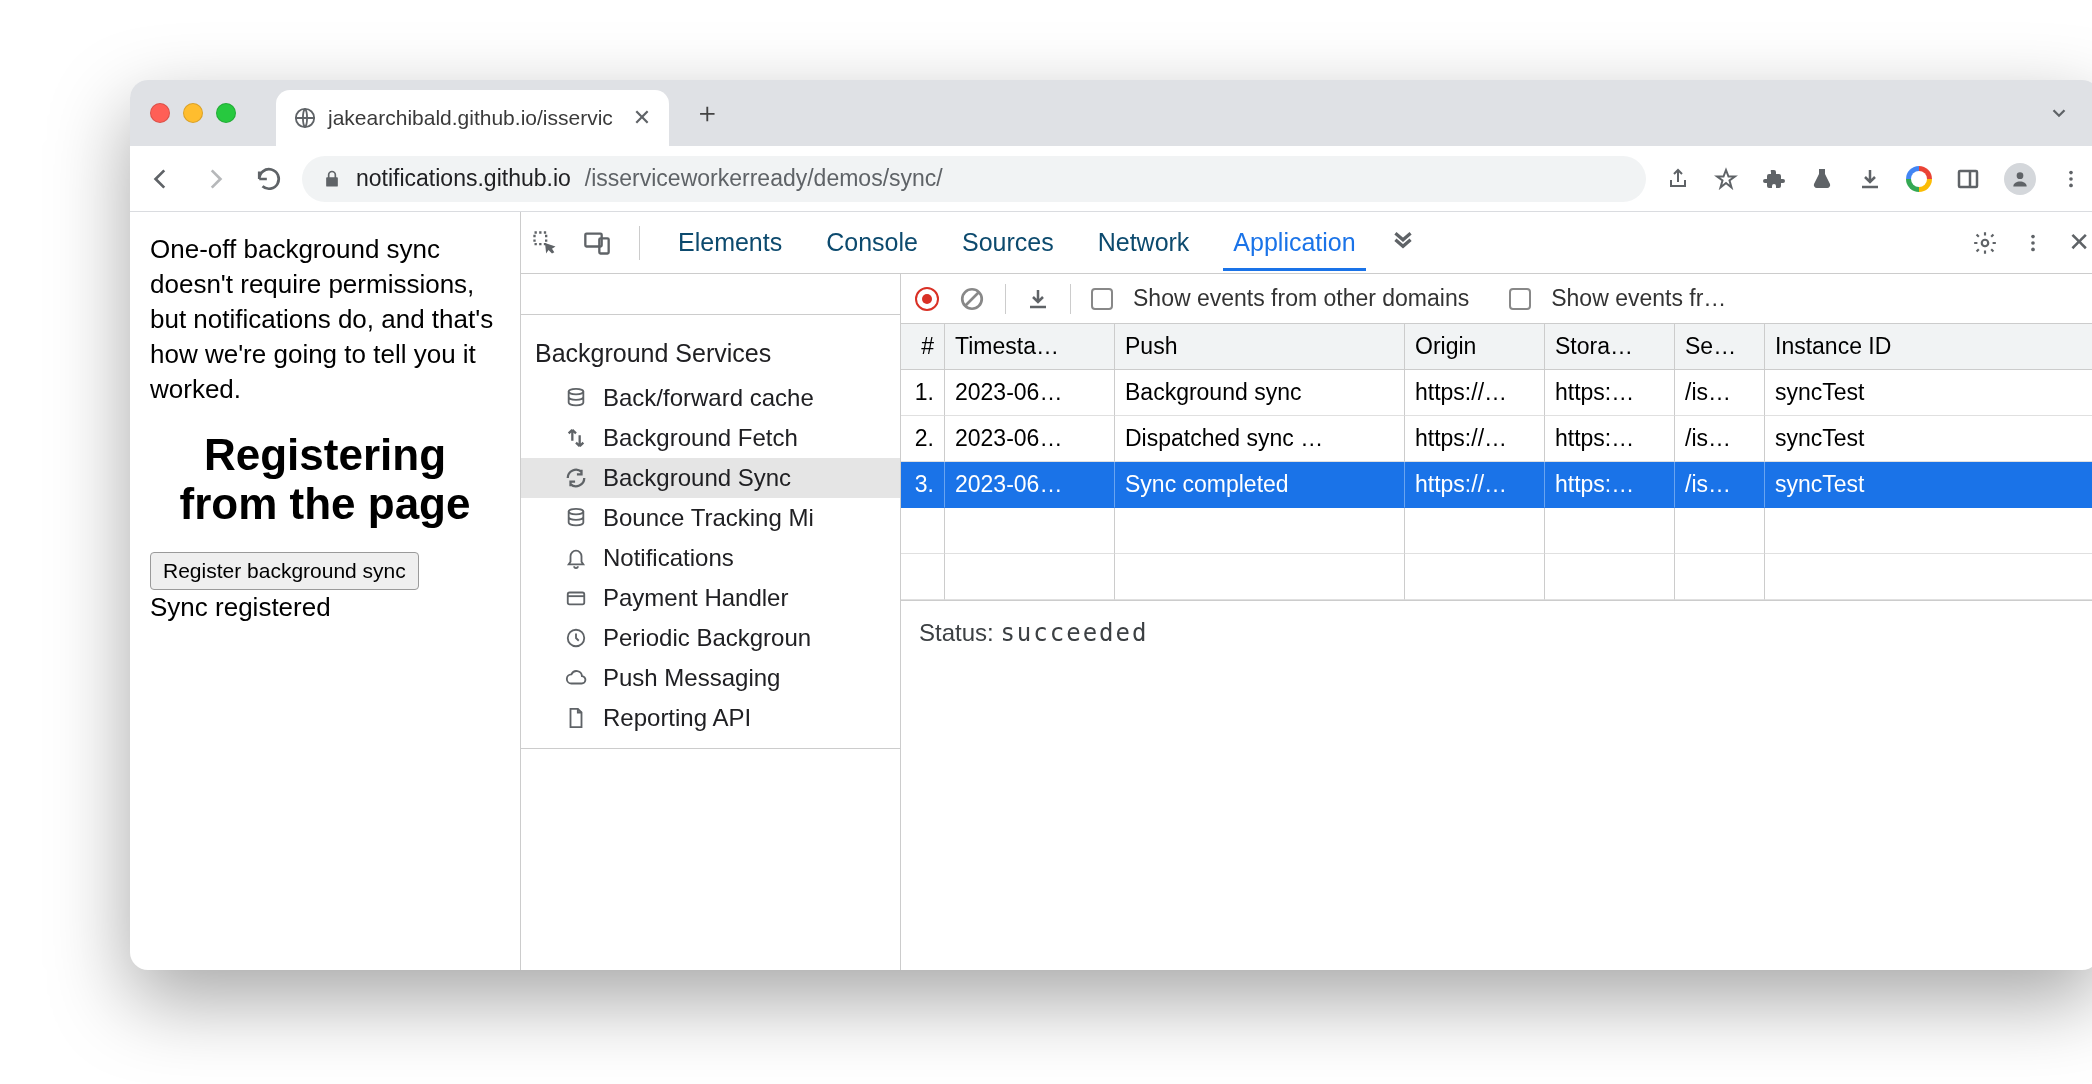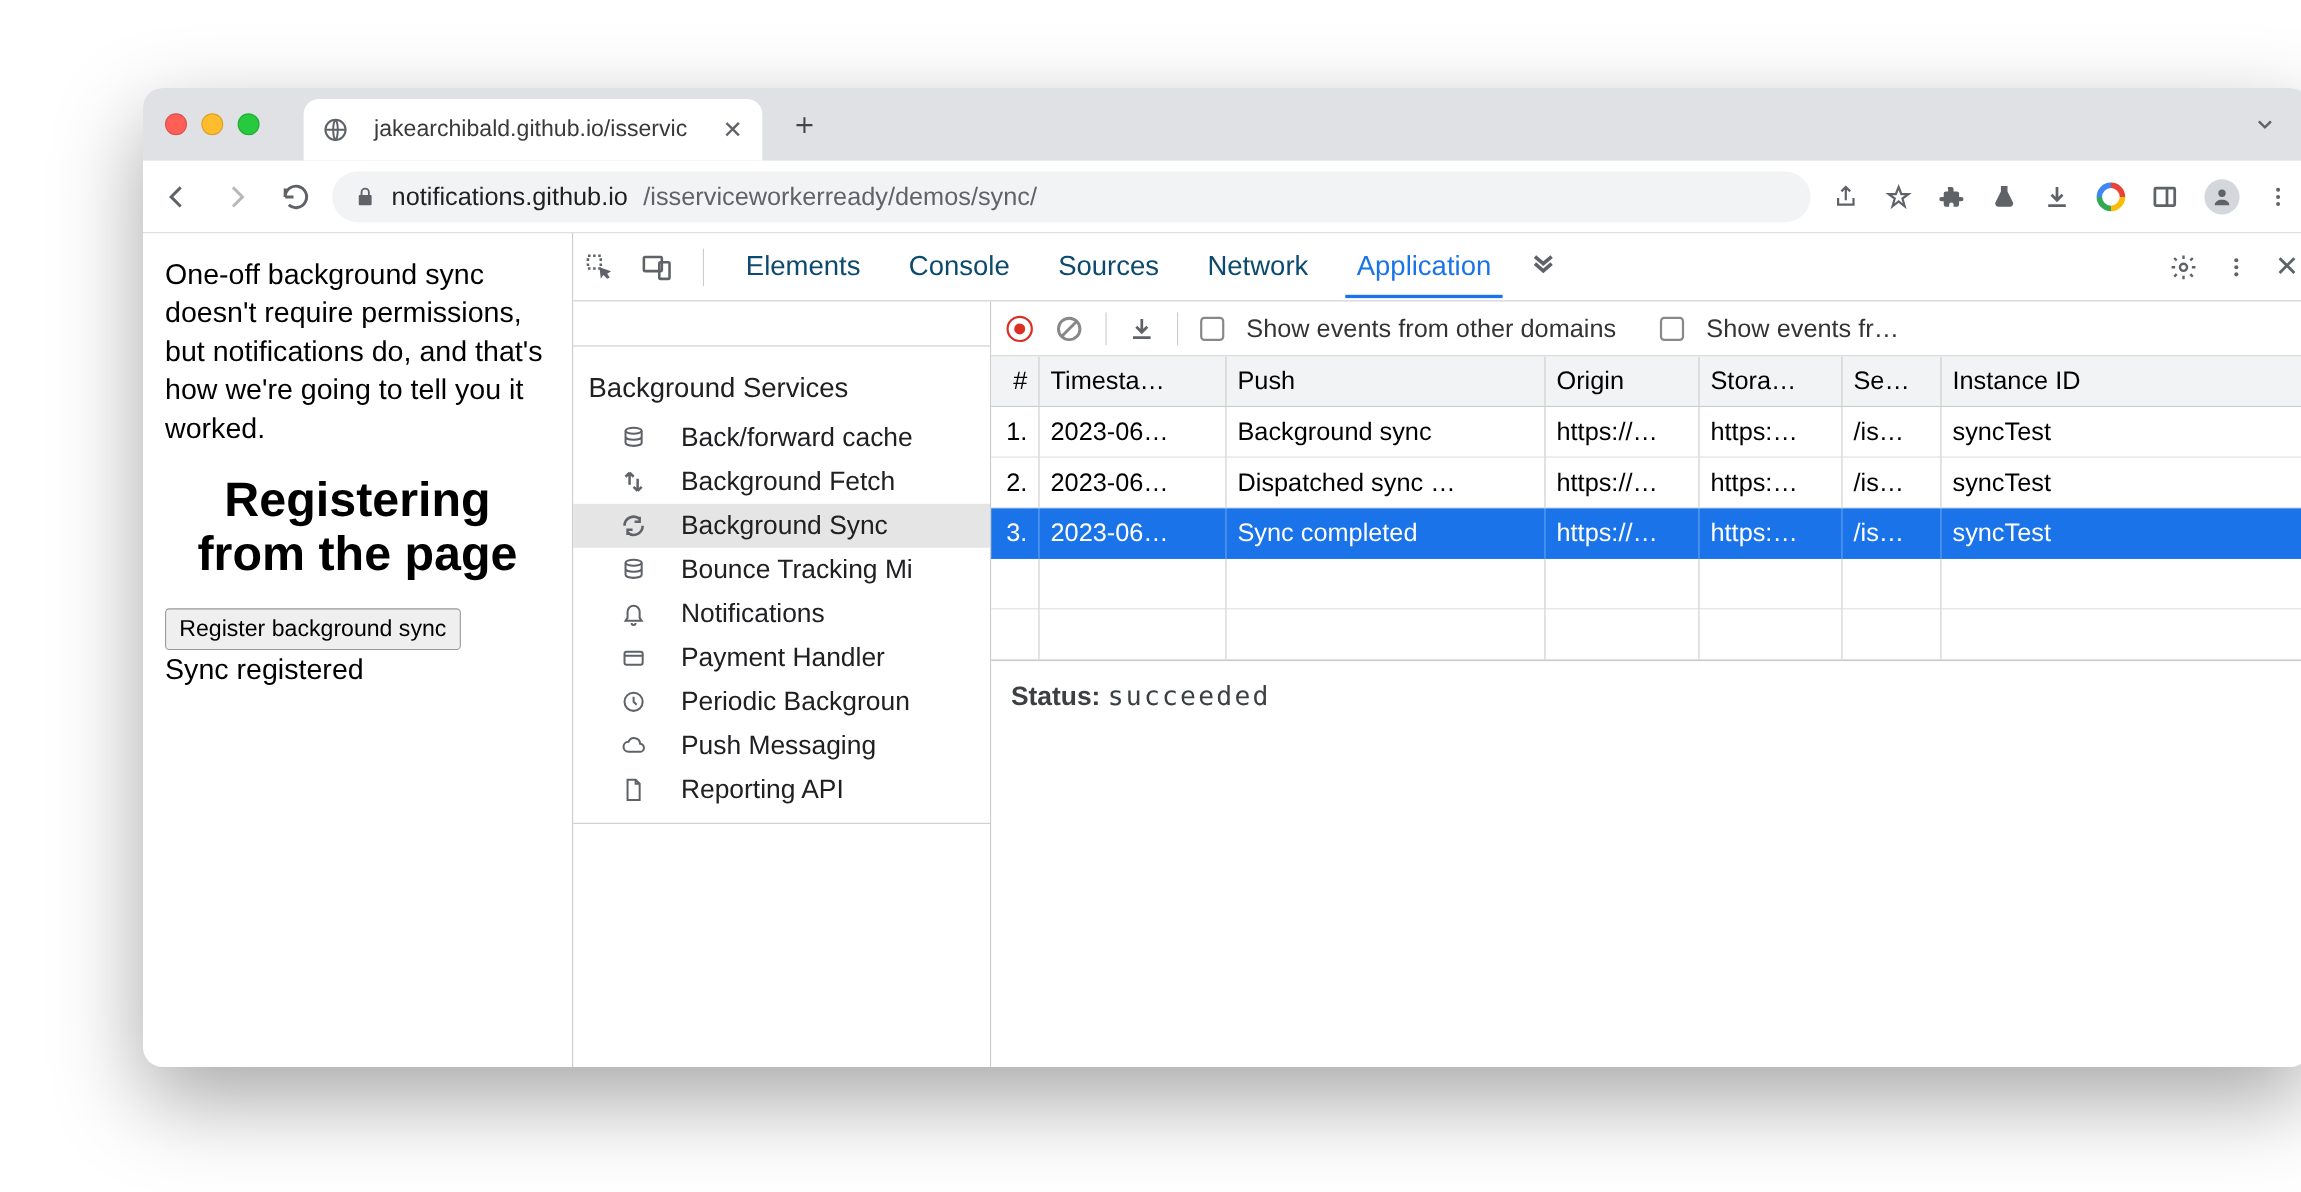--- a/index.html
+++ b/index.html
@@ -45,21 +45,21 @@
   .dot.red { background:#ff5f56; box-shadow: inset 0 0 0 1px rgba(0,0,0,0.15);}
   .dot.yellow { background:#ffbd2e; box-shadow: inset 0 0 0 1px rgba(0,0,0,0.15);}
   .dot.green { background:#27c93f; box-shadow: inset 0 0 0 1px rgba(0,0,0,0.15);}
   .tab {
     background:#fff;
     height: 56px;
     border-top-left-radius: 14px;
     border-top-right-radius: 14px;
     display:flex; align-items:center;
     padding: 0 18px;
-    gap: 24px;
+    gap: 12px;
     font-size: 21px;
     color:#3a3a3a;
     margin-top:10px;
   }
   .tab .globe { color:#5f6367; font-size:22px; }
   .new-tab {
     width:44px; height:44px;
     display:flex; align-items:center; justify-content:center;
     font-size:28px; color:#444; margin-left:6px;
   }
@@ -149,21 +149,21 @@
     width:380px;
     border-right:1px solid #ccc;
     font-size:24px;
     color:#202023;
     overflow:hidden;
   }
   .side-sep { border-top:1px solid #ccc; margin:10px 0 10px 0;}
   .side-heading { padding:14px 14px 10px 14px; font-size:25px; color:#202023;}
   .side-item {
     display:flex; align-items:center;
-    gap:28px;
+    gap:12px;
     padding:6px 14px 6px 44px;
     white-space:nowrap;
   }
   .side-item.selected { background:#e5e5e5; }
   .side-item .sicon { width:26px; text-align:center; color:#5f6367;}
   .dt-main {
     flex:1;
     display:flex; flex-direction:column;
     min-width:0;
   }
@@ -206,21 +206,21 @@
   .row.sel > div { border-right:1px solid rgba(255,255,255,0.35); border-bottom:1px solid #1a73e8;}
   .row.empty > div { height:46px; }
   .c-num { width:44px; justify-content:flex-end;}
   .c-ts  { width:170px; }
   .c-ev  { width:290px; }
   .c-or  { width:140px; }
   .c-st  { width:130px; }
   .c-se  { width:90px; }
   .c-id  { flex:1; border-right:none;}
   .status-area { padding:18px; font-size:24px; color:#3c4043;}
-  .status-area .lbl { font-weight:700;text-align:right; }
+  .status-area .lbl { font-weight:400;text-align:right; }
   .status-area .val { font-family: ui-monospace, Menlo, monospace; letter-spacing:2px;}
   svg { display:block; }
 </style>
 </head>
 <body>
 
 <div class="window">
 
   <div class="tab-strip">
     <div class="traffic">

